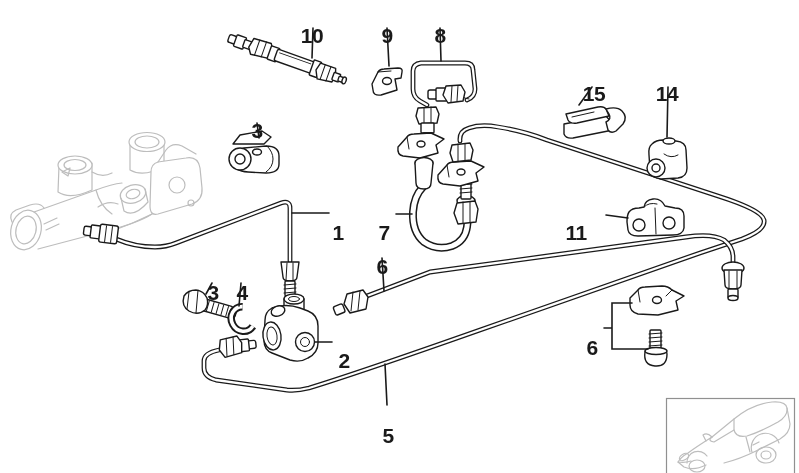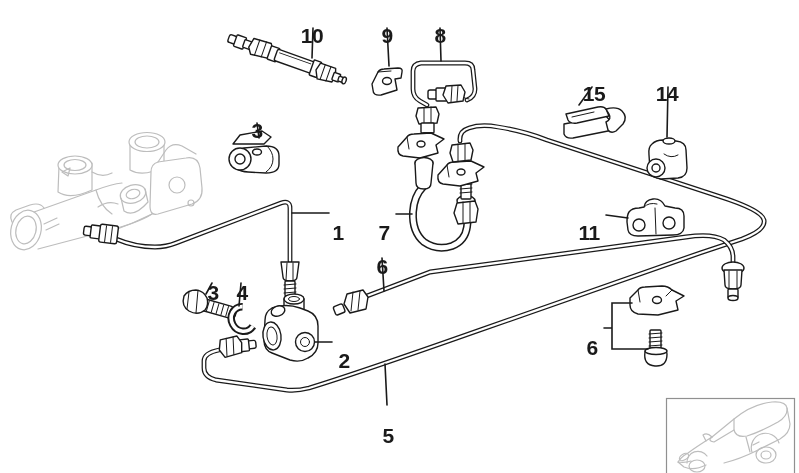--- a/index.html
+++ b/index.html
@@ -299,19 +299,19 @@
 <div class="callout" style="left:338px;top:213px">1</div>
 <div class="callout" style="left:344px;top:341px">2</div>
 <div class="callout" style="left:213px;top:273px">3</div>
 <div class="callout" style="left:242px;top:273px">4</div>
 <div class="callout" style="left:388px;top:416px">5</div>
 <div class="callout" style="left:382px;top:247px">6</div>
 <div class="callout" style="left:384px;top:213px">7</div>
 <div class="callout" style="left:440px;top:16px">8</div>
 <div class="callout" style="left:387px;top:16px">9</div>
 <div class="callout" style="left:312px;top:16px">10</div>
-<div class="callout" style="left:589px;top:213px">11</div>
+<div class="callout" style="left:576px;top:213px">11</div>
 <div class="callout" style="left:592px;top:328px">6</div>
 <div class="callout" style="left:667px;top:74px">14</div>
 <div class="callout" style="left:594px;top:74px">15</div>
 <div class="callout" style="left:257px;top:111px">3</div>
 
 </div>
 
 </body></html>

